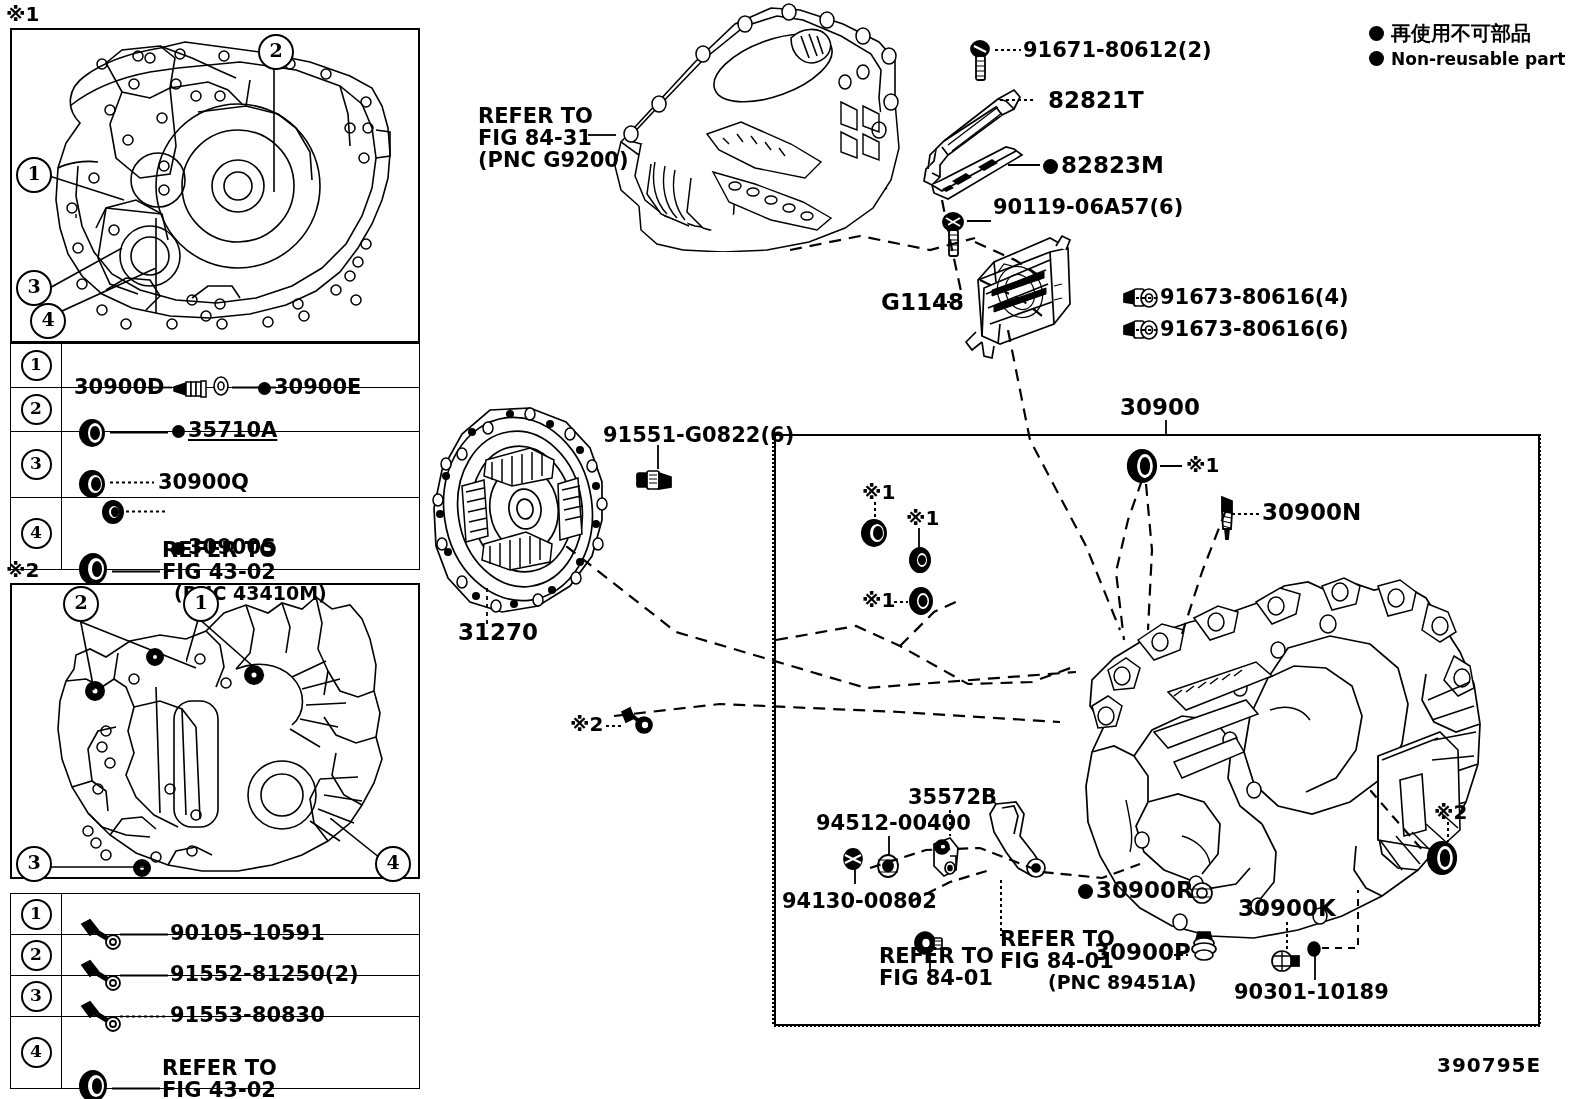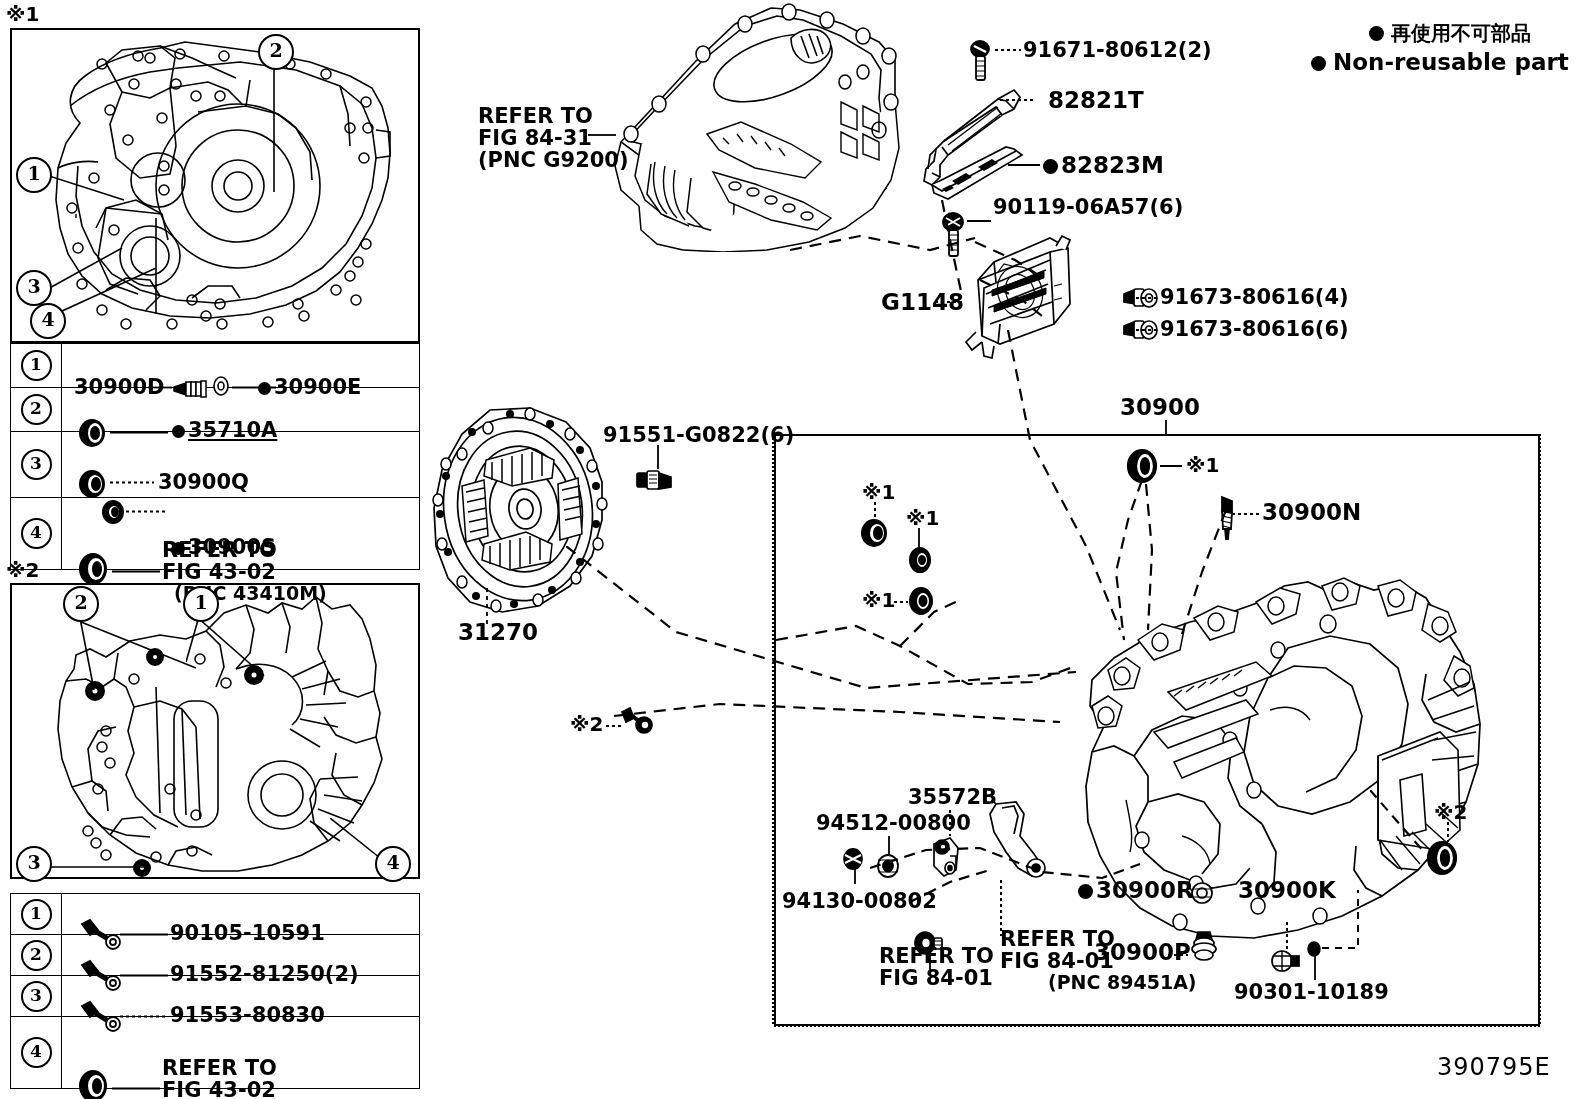--- a/index.html
+++ b/index.html
@@ -24,21 +24,21 @@
   td.numcell{width:50px;text-align:center;}
   .circnum{display:inline-block;width:27px;height:27px;border:2px solid #000;
       border-radius:50%;line-height:25px;text-align:center;font-size:17px;font-weight:bold;
       font-family:"DejaVu Serif",serif;}
   .rowbody{position:relative;height:100%;}
   svg{display:block;}
   .leader{position:absolute;}
   .callout{position:absolute;width:32px;height:32px;border:2.2px solid #000;border-radius:50%;
      background:#fff;line-height:29px;text-align:center;font-size:19px;font-weight:bold;
      font-family:"DejaVu Serif",serif;z-index:5;}
-  .figid{position:absolute;font-size:24px;font-weight:normal;letter-spacing:1px;}
+  .figid{position:absolute;font-size:20px;font-weight:bold;letter-spacing:1px;}
 </style>
 </head>
 <body>
 
 <div class="kome" style="left:6px;top:2px;">※1</div>
 
 <div class="solidbox" style="left:10px;top:28px;width:410px;height:315px;"></div>
 
 <svg class="abs" style="left:10px;top:28px;" width="410" height="315" viewBox="0 0 410 315">
   <g fill="none" stroke="#000" stroke-width="1.6">
@@ -435,21 +435,21 @@
 
       </div>
     </td>
   </tr>
 </tbody>
   </table>
 
 <div class="lbl jp" style="left:1369px;top:22px;">
   <span class="dot" style="width:15px;height:15px;margin-right:7px;"></span><span>再使用不可部品</span>
 </div>
-<div class="lbl" style="left:1311px;top:50px;font-size:23px;">
+<div class="lbl" style="left:1369px;top:50px;font-size:17px;">
   <span class="dot" style="width:15px;height:15px;margin-right:7px;"></span><span>Non-reusable part</span>
 </div>
 
 <svg class="abs" style="left:595px;top:2px;" width="320" height="250" viewBox="0 0 320 250">
   <g fill="#fff" stroke="#000" stroke-width="1.6">
     <path d="M26 140 L52 112 L100 60 L140 22 L176 6 L205 8 L248 22 L284 40 L300 58 L300 100 L290 126 L258 156 L218 178 L180 190 L140 188 L96 176 L56 162 Z"></path>
     <path d="M32 138 L60 108 L108 58 L150 24 L182 14 L208 18 L246 34 L276 52 L286 68 L284 96 L268 120 L232 148 L196 166 L156 172 L118 164 L76 150 L46 142 Z"></path>
     <ellipse cx="178" cy="66" rx="62" ry="28" transform="rotate(-20 178 66)"></ellipse>
     <path d="M196 36 C206 26 224 24 232 34 C240 44 234 56 222 60 C210 64 196 54 196 36Z"></path>
     <path d="M206 34 L214 56"></path>
@@ -939,21 +939,21 @@
   <g stroke="#000" stroke-width="1.7" fill="#fff">
     <path d="M6 8 L22 2 L30 12 L28 34 L16 40 L6 30 Z"></path>
     <ellipse cx="14" cy="11" rx="7" ry="7" fill="#000"></ellipse>
     <ellipse cx="15" cy="11" rx="3" ry="3" fill="#fff"></ellipse>
     <path d="M22 20 L28 20 L28 34"></path>
     <ellipse cx="22" cy="32" rx="5" ry="6" fill="#fff"></ellipse>
     <ellipse cx="22" cy="32" rx="2" ry="2.5" fill="#000"></ellipse>
   </g>
 </svg>
 
-<div class="lbl" style="left:816px;top:812px;">94512-00800</div>
+<div class="lbl" style="left:816px;top:812px;">94512-00400</div>
 <svg class="abs" style="left:886px;top:836px;" width="6" height="22">
     <line x1="3" y1="0" x2="3" y2="20" stroke="#000" stroke-width="1.8"></line>
   </svg>
 <svg class="abs" style="left:874px;top:852px;" width="28" height="28">
   <g stroke="#000" stroke-width="1.8" fill="#fff">
     <ellipse cx="14" cy="14" rx="10" ry="11" fill="#fff"></ellipse>
     <ellipse cx="14" cy="14" rx="5" ry="5.5" fill="#000"></ellipse>
     <path d="M4 8 L24 8 M4 20 L24 20" stroke-width="1.2"></path>
   </g>
 </svg>
@@ -1025,21 +1025,21 @@
   </svg>
 <svg class="abs" style="left:1188px;top:930px;" width="32" height="36">
   <g stroke="#000" stroke-width="1.7" fill="#fff">
     <path d="M10 2 L22 2 L24 10 L8 10 Z" fill="#000"></path>
     <ellipse cx="16" cy="13" rx="10" ry="5"></ellipse>
     <ellipse cx="16" cy="19" rx="12" ry="6"></ellipse>
     <ellipse cx="16" cy="25" rx="9" ry="5"></ellipse>
   </g>
 </svg>
 
-<div class="lbl lg" style="left:1238px;top:878px;">30900K</div>
+<div class="lbl lg" style="left:1238px;top:896px;">30900K</div>
 <svg class="abs" style="left:1284px;top:922px;" width="6" height="30">
     <line x1="3" y1="0" x2="3" y2="28" stroke="#000" stroke-width="2" stroke-dasharray="3 3"></line>
   </svg>
 <svg class="abs" style="left:1270px;top:948px;" width="32" height="26">
   <g stroke="#000" stroke-width="1.7" fill="#fff">
     <ellipse cx="12" cy="13" rx="10" ry="10" fill="#fff"></ellipse>
     <path d="M4 8 L20 8 M4 18 L20 18 M12 3 L12 23" stroke-width="1.4"></path>
     <rect x="21" y="8" width="8" height="10" fill="#000"></rect>
   </g>
 </svg>

